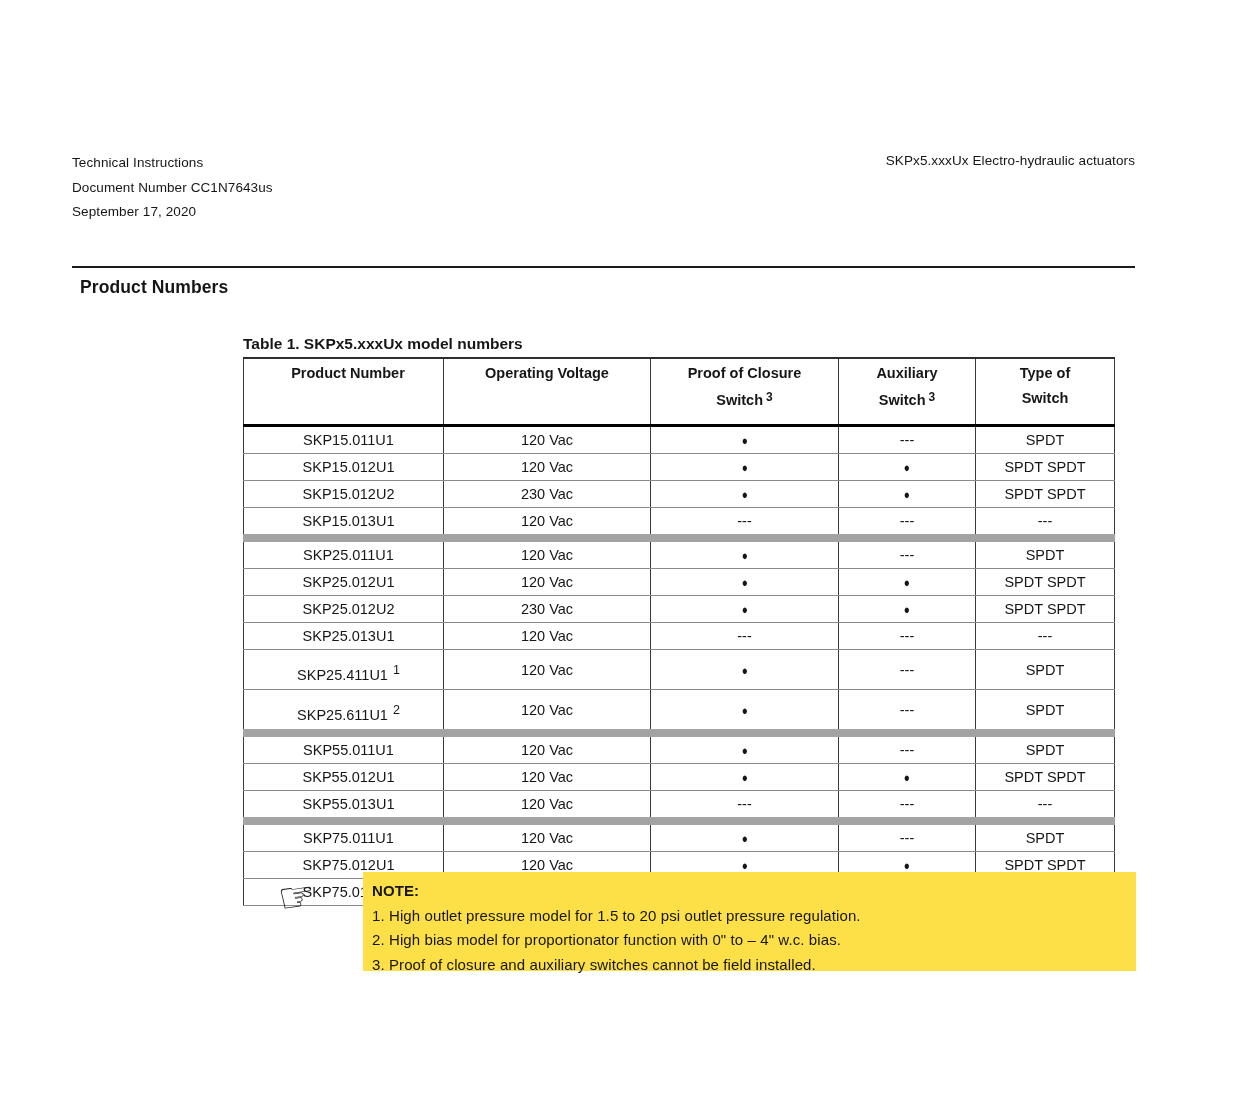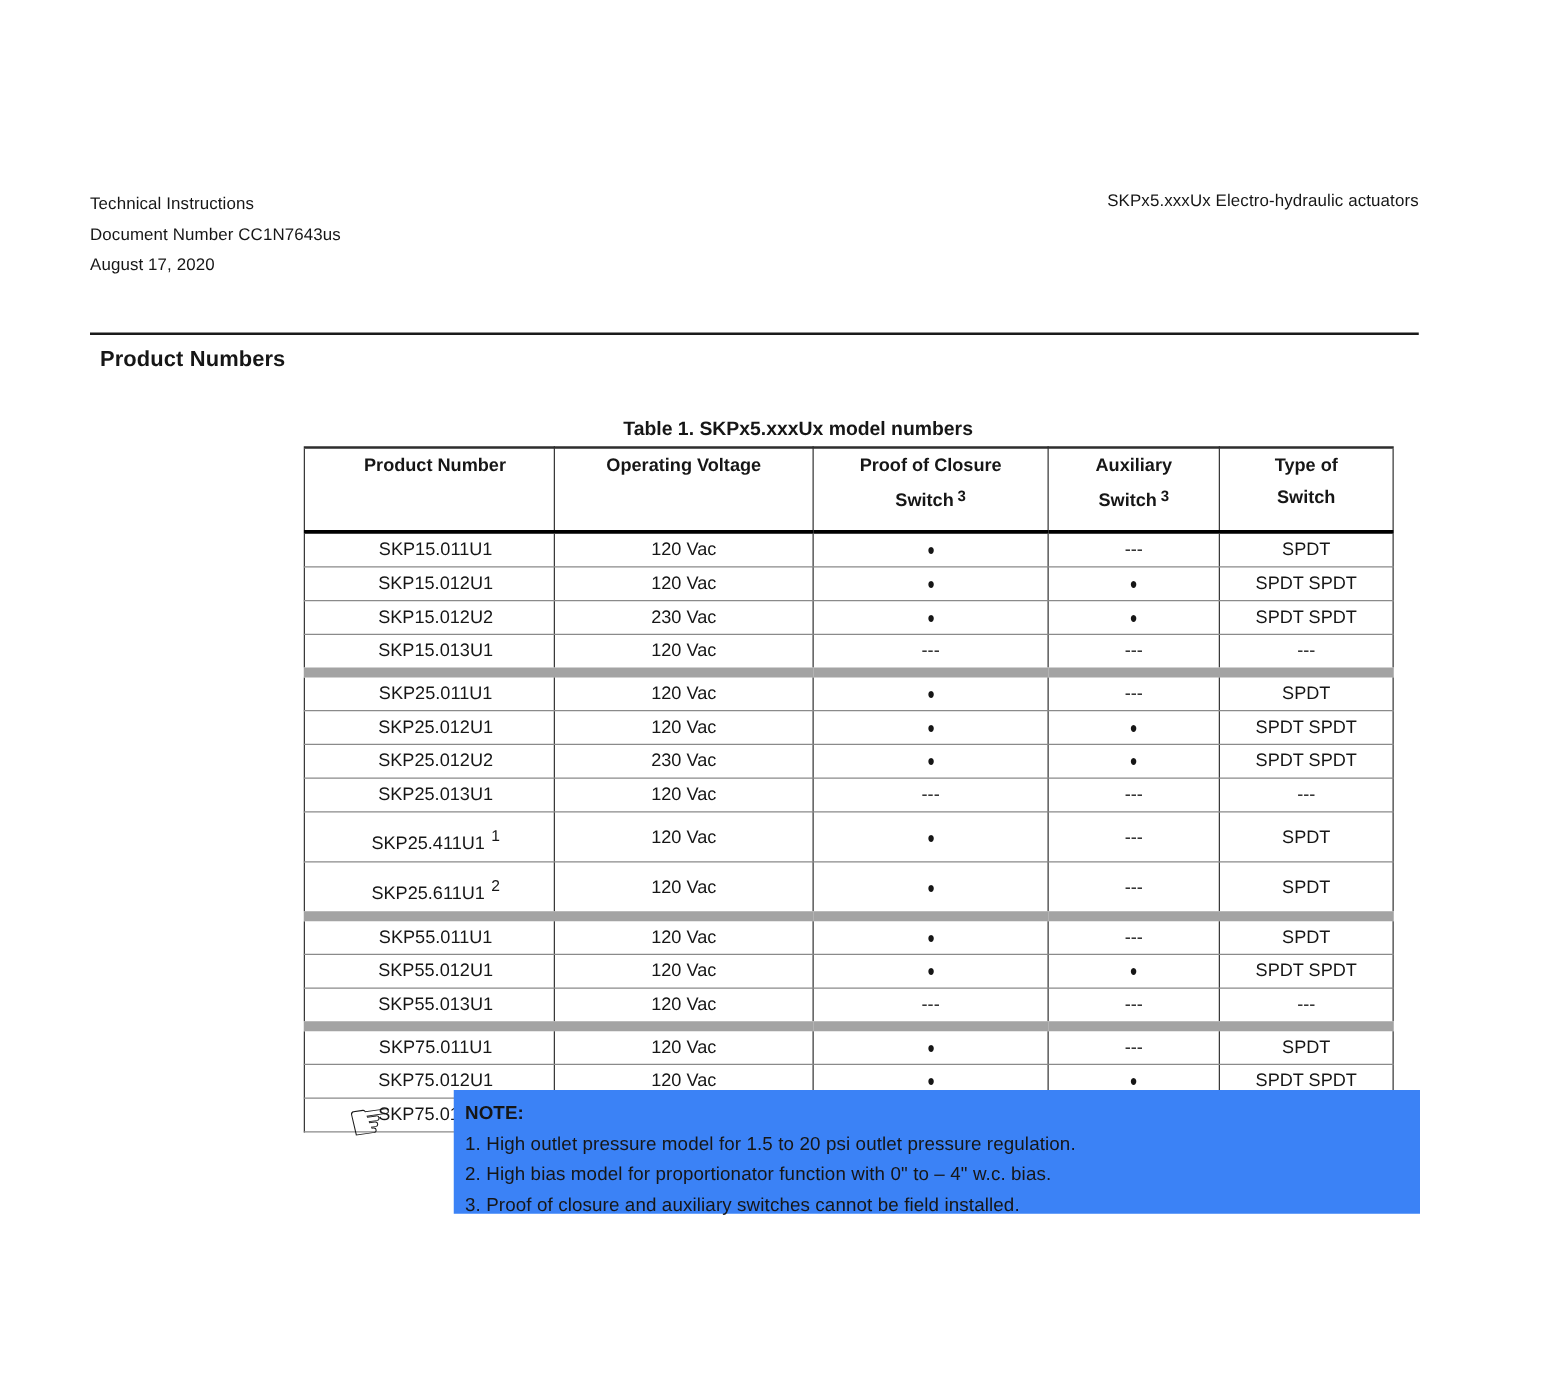--- a/index.html
+++ b/index.html
@@ -11,21 +11,21 @@
     color:#161616;
     overflow:hidden;
   }
   
   .hdr-left{position:absolute;left:72px;top:151px;font-size:13.5px;line-height:24.7px;letter-spacing:.1px;}
   .hdr-right{position:absolute;right:102px;top:153px;font-size:13.5px;text-align:right;letter-spacing:.1px;}
   
   .rule{position:absolute;left:72px;top:266px;width:1063px;border-top:2px solid #1a1a1a;}
   .section-title{position:absolute;left:80px;top:277px;font-size:17.5px;font-weight:bold;letter-spacing:.1px;}
   
-  .tbl-title{position:absolute;left:243px;top:335px;width:871px;box-sizing:border-box;padding-right:80px;text-align:center;font-size:15.5px;font-weight:bold;}
+  .tbl-title{position:absolute;left:243px;top:335px;width:871px;box-sizing:border-box;padding-right:80px;text-align:left;font-size:15.5px;font-weight:bold;}
   table.model{
     position:absolute;left:243px;top:357px;width:871px;
     border-collapse:collapse;table-layout:fixed;
     border:1.5px solid #2e2e2e;border-top-width:2px;
   }
   table.model th,table.model td{
     border-left:1px solid #3a3a3a;border-right:1px solid #3a3a3a;
     font-size:14.5px;overflow:hidden;white-space:nowrap;
   }
   table.model th{
@@ -55,21 +55,21 @@
   .note-title{font-weight:bold;}
 </style>
 </head>
 <body>
 
 <div class="page">
 
   <div class="hdr-left">
     <div>Technical Instructions</div>
     <div>Document Number CC1N7643us</div>
-    <div>August 17, 2020</div>
+    <div>September 17, 2020</div>
   </div>
 
   <div class="hdr-right">SKPx5.xxxUx Electro-hydraulic actuators</div>
 
   <div class="rule"></div>
 
   <div class="section-title">Product Numbers</div>
 
   <div class="tbl-title">Table 1. SKPx5.xxxUx model numbers</div>
 
@@ -214,20 +214,20 @@
           <td>120 Vac</td>
           <td>---</td>
           <td>---</td>
           <td>---</td>
         </tr>
       </tbody>
   </table>
 
   <div class="note-hand">☞</div>
 
-  <div class="note-box" style="background: #3b82f6;">
+  <div class="note-box" style="background: #fde047;">
     <div class="note-title">NOTE:</div>
     <div class="note-item">1. High outlet pressure model for 1.5 to 20 psi outlet pressure regulation.</div>
     <div class="note-item">2. High bias model for proportionator function with 0" to – 4" w.c. bias.</div>
     <div class="note-item">3. Proof of closure and auxiliary switches cannot be field installed.</div>
   </div>
 
 </div>
 
 </body></html>

